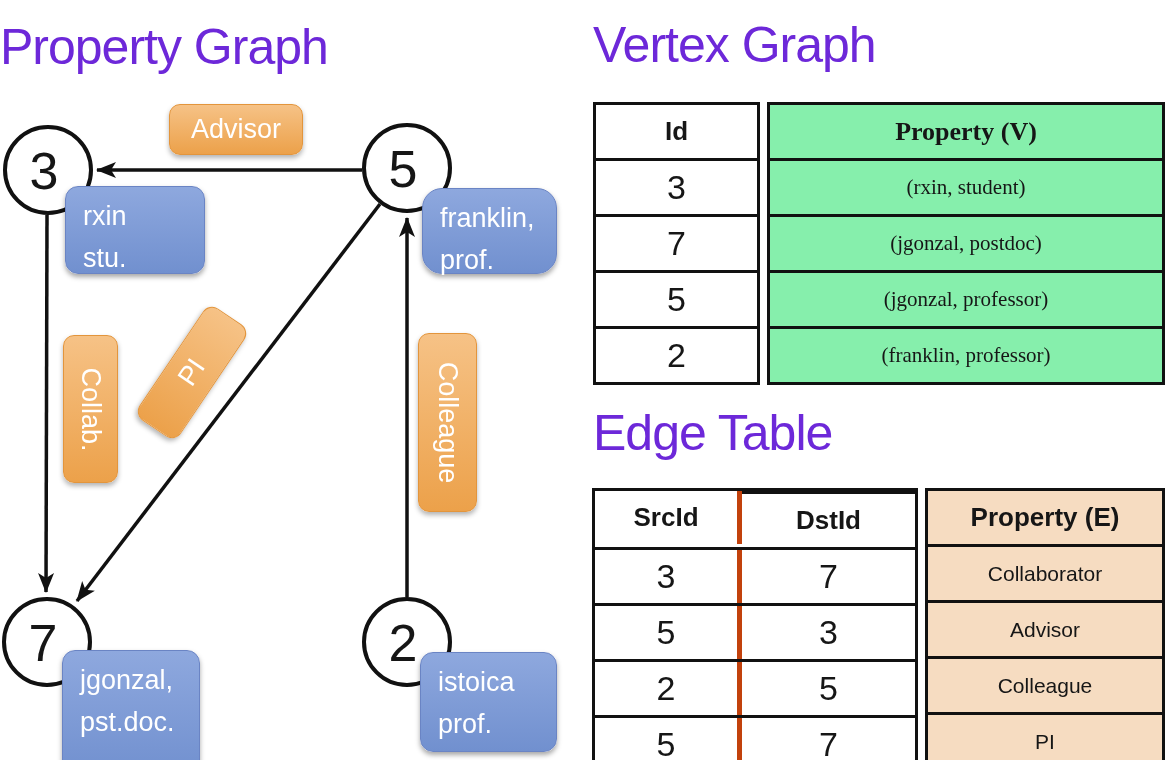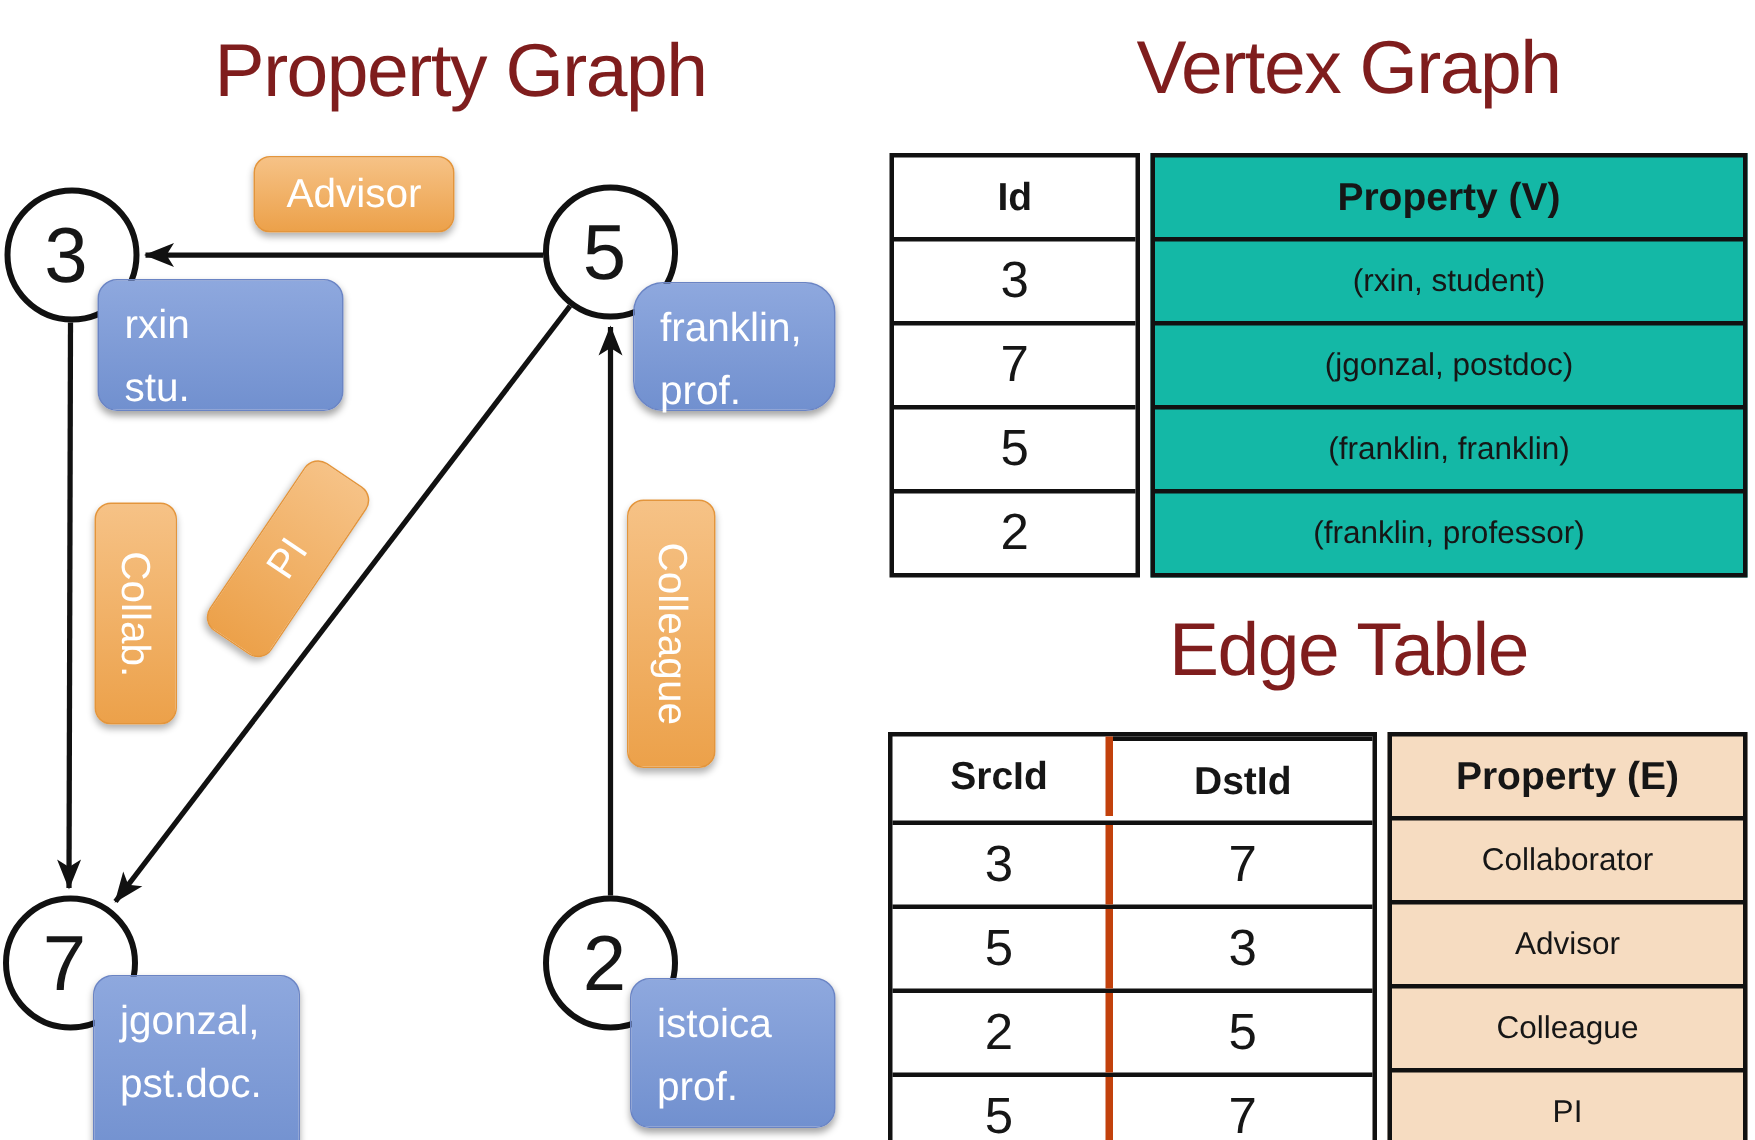--- a/index.html
+++ b/index.html
@@ -1,22 +1,22 @@
 <!DOCTYPE html>
 <html><head>
 <meta charset="utf-8">
 <style>
   html,body{margin:0;padding:0;background:#fff;}
   .canvas{
     position:relative;width:1170px;height:760px;overflow:hidden;background:#fff;
     font-family:"Liberation Sans","DejaVu Sans",sans-serif;color:#111;
   }
   .title{
-    position:absolute;text-align:center;font-size:50px;letter-spacing:-1px;
-    color:#7f1d1d;white-space:nowrap;margin-left:20px;
+    position:absolute;text-align:left;font-size:50px;letter-spacing:-1px;
+    color:#6d28d9;white-space:nowrap;
   }
   
   .node{
     position:absolute;width:90px;height:90px;border:4px solid #111;border-radius:50%;
     background:#fff;box-sizing:border-box;display:flex;align-items:center;justify-content:center;
     font-size:52px;color:#161616;
   }
   .node span{position:relative;left:-4px;top:1px;}
   svg.edges{position:absolute;left:0;top:0;z-index:3;}
   .vprop{
@@ -39,21 +39,21 @@
   }
   .trow{
     height:53px;line-height:53px;text-align:center;font-size:34px;color:#161616;
     white-space:nowrap;overflow:hidden;
   }
   .trow + .trow{border-top:3px solid #111;}
   .trow.hdr{font-weight:bold;font-size:26px;}
   .trow.prop{font-size:21px;}
   .cols2{display:grid;grid-template-columns:147px 173px;}
   .cols2 > div:first-child{border-right:5px solid #c2410c;}
-  .blue-fill{background:#14b8a6;}
+  .blue-fill{background:#86efac;font-family:Liberation Serif, serif;}
   .tan-fill{background:#f6dcc1;}
 </style>
 </head>
 <body>
 
 <div class="canvas">
 
   <div class="title" style="left:0;top:18px;width:574px;">Property Graph</div>
 
   <svg class="edges" width="580" height="760" viewBox="0 0 580 760">
@@ -87,21 +87,21 @@
   <div class="elabel" style="left:63px;top:335px;width:55px;height:148px;">
     <span class="vtxt">Collab.</span>
   </div>
   <div class="elabel" style="left:167px;top:305px;width:50px;height:135px;transform:rotate(34deg);">
     <span class="vtxt-up">PI</span>
   </div>
   <div class="elabel" style="left:418px;top:333px;width:59px;height:179px;">
     <span class="vtxt">Colleague</span>
   </div>
 
-  <div class="vprop" style="left:65px;top:186px;width:164px;height:88px;">
+  <div class="vprop" style="left:65px;top:186px;width:140px;height:88px;">
     <div>rxin</div>
     <div>stu.</div>
   </div>
   <div class="vprop" style="left:422px;top:188px;width:135px;height:86px;border-radius:20px;">
     <div>franklin,</div>
     <div>prof.</div>
   </div>
   <div class="vprop" style="left:62px;top:650px;width:138px;height:126px;">
     <div>jgonzal,</div>
     <div>pst.doc.</div>
@@ -118,21 +118,21 @@
     <div class="trow">3</div>
     <div class="trow">7</div>
     <div class="trow">5</div>
     <div class="trow">2</div>
   </div>
 
   <div class="tbox blue-fill" style="left:767px;top:102px;width:392px;">
     <div class="trow hdr">Property (V)</div>
     <div class="trow prop">(rxin, student)</div>
     <div class="trow prop">(jgonzal, postdoc)</div>
-    <div class="trow prop">(franklin, franklin)</div>
+    <div class="trow prop">(jgonzal, professor)</div>
     <div class="trow prop">(franklin, professor)</div>
   </div>
 
   <div class="title" style="left:593px;top:404px;width:572px;">Edge Table</div>
 
   <div class="tbox" style="left:592px;top:488px;width:320px;">
     <div class="cols2">
       <div class="trow hdr">SrcId</div>
       <div class="trow hdr">DstId</div>
     </div>

